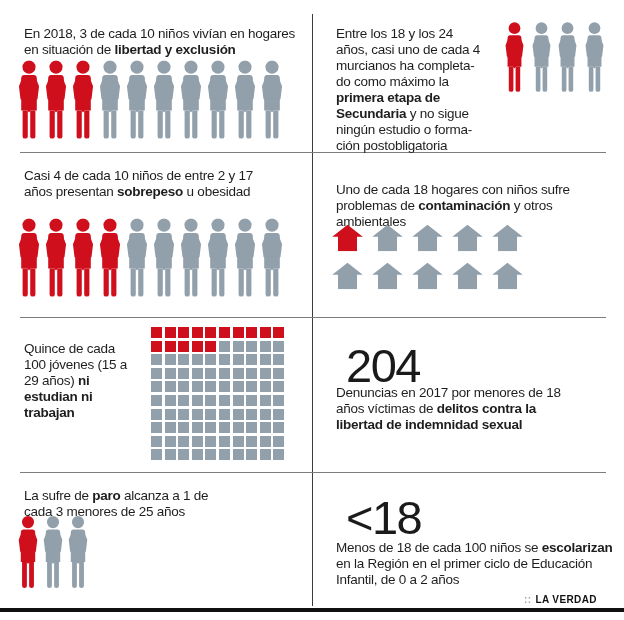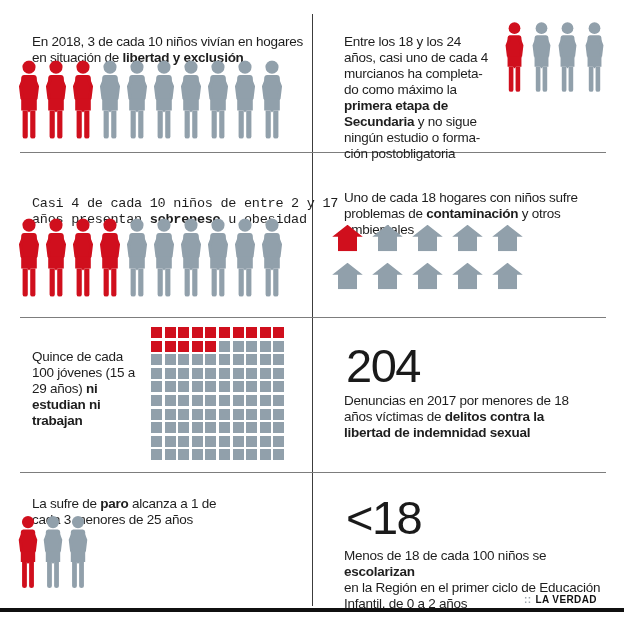--- a/index.html
+++ b/index.html
@@ -6,21 +6,21 @@
   .canvas{
     position:relative;width:624px;height:620px;background:#ffffff;overflow:hidden;
     font-family:"Liberation Sans",sans-serif;color:#1e1e1e;
   }
   .vline{position:absolute;left:312px;top:14px;width:1px;height:592px;background:#3c3c3c;}
   .hline{position:absolute;left:20px;width:586px;height:1px;background:#7d7d7d;}
   .hline.h1{top:152px}.hline.h2{top:317px}.hline.h3{top:472px}
   .bottombar{position:absolute;left:0;top:608px;width:624px;height:4px;background:#101010;}
 
   .txt{
-    position:absolute;margin:12px;font-size:13.5px;line-height:16px;letter-spacing:-0.25px;
+    position:absolute;margin:4px;font-size:13.5px;line-height:16px;letter-spacing:-0.25px;
     white-space:pre-line;color:#1e1e1e;
   }
   .txt b{font-weight:bold;}
 
   .bignum{
     position:absolute;margin:16px;font-size:47px;line-height:1;font-weight:normal;
     letter-spacing:-1.5px;color:#1a1a1a;text-align:right;
   }
 
   .pict-row{position:absolute;display:flex;}
@@ -48,21 +48,21 @@
 
   .footer{
     position:absolute;right:27px;top:594px;font-size:10px;font-weight:bold;
     letter-spacing:0.4px;color:#111;
   }
   .footer .mark{color:#9aa4ac;margin-right:4px;}
 
   
   .t-poverty{left:20px;top:22px;}
   .t-education{left:332px;top:22px;}
-  .t-overweight{left:20px;top:184px;font-family:Liberation Mono, monospace;}
+  .t-overweight{left:20px;top:164px;}
   .t-pollution{left:332px;top:178px;}
   .t-nini{left:20px;top:337px;}
   .t-complaints{left:332px;top:381px;}
   .t-unemployment{left:20px;top:484px;}
   .t-schooling{left:332px;top:536px;}
   .n-complaints{left:330px;top:326px;}
   .n-schooling{left:330px;top:478px;}
   .symdefs{position:absolute;width:0;height:0;overflow:hidden;}
 </style>
 </head>

